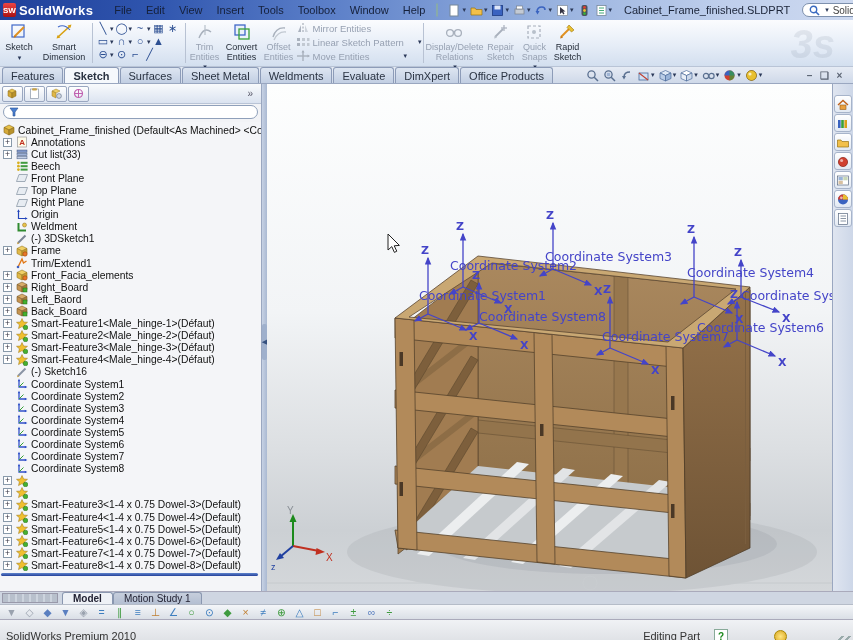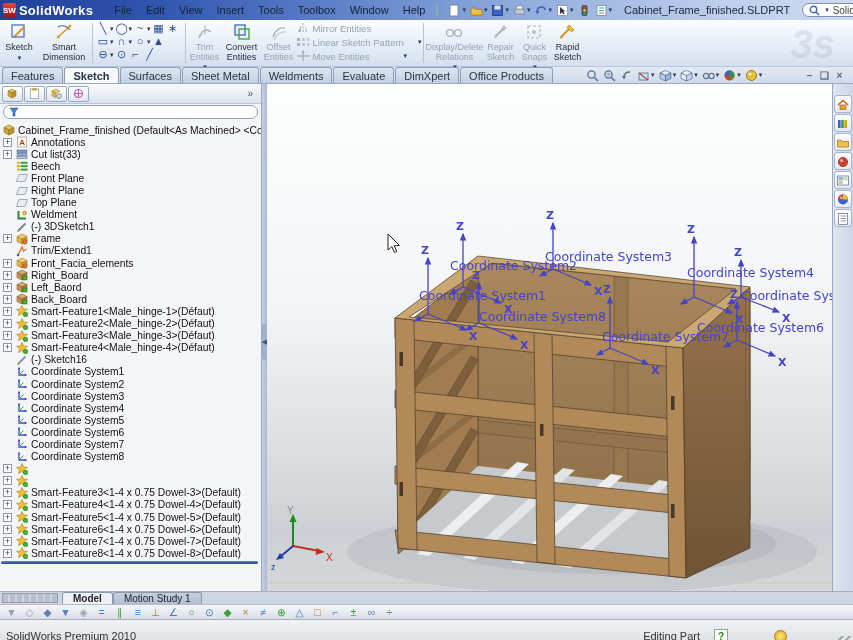--- a/index.html
+++ b/index.html
@@ -536,28 +536,37 @@
             <svg width="12" height="12" viewBox="0 0 12 12">
               <polygon points="3,2.5 11.5,2.5 9,9.5 0.5,9.5" fill="#e3eaf0" fill-opacity=".8" stroke="#8d9aa8" stroke-width=".8"></polygon>
             </svg>
             <span>Front Plane</span>
           </div>
           <div class="trow">
             <div class="tspace"></div>
             <svg width="12" height="12" viewBox="0 0 12 12">
               <polygon points="3,2.5 11.5,2.5 9,9.5 0.5,9.5" fill="#e3eaf0" fill-opacity=".8" stroke="#8d9aa8" stroke-width=".8"></polygon>
             </svg>
+            <span>Top Plane</span>
+          </div>
+          <div class="trow">
+            <div class="tspace"></div>
+            <svg width="12" height="12" viewBox="0 0 12 12">
+              <polygon points="3,2.5 11.5,2.5 9,9.5 0.5,9.5" fill="#e3eaf0" fill-opacity=".8" stroke="#8d9aa8" stroke-width=".8"></polygon>
+            </svg>
             <span>Right Plane</span>
           </div>
           <div class="trow">
             <div class="tspace"></div>
             <svg width="12" height="12" viewBox="0 0 12 12">
-              <polygon points="3,2.5 11.5,2.5 9,9.5 0.5,9.5" fill="#e3eaf0" fill-opacity=".8" stroke="#8d9aa8" stroke-width=".8"></polygon>
-            </svg>
-            <span>Top Plane</span>
+              <path d="M2.5,1.5 L2.5,9.5 L10.5,9.5" fill="none" stroke="#2244bb" stroke-width="1.2"></path>
+              <polygon points="2.5,0.3 1.2,3 3.8,3" fill="#2244bb"></polygon>
+              <polygon points="11.7,9.5 9,8.2 9,10.8" fill="#2244bb"></polygon>
+            </svg>
+            <span>Origin</span>
           </div>
           <div class="trow">
             <div class="tspace"></div>
             <svg width="12" height="12" viewBox="0 0 12 12">
               <path d="M2.5,2 L2.5,9.5 L10,9.5" fill="none" stroke="#2f8a2f" stroke-width="2"></path>
               <circle cx="8.5" cy="4" r="2" fill="#e8c24a" stroke="#8a6a1a" stroke-width=".5"></circle>
             </svg>
             <span>Weldment</span>
           </div>
           <div class="trow">

